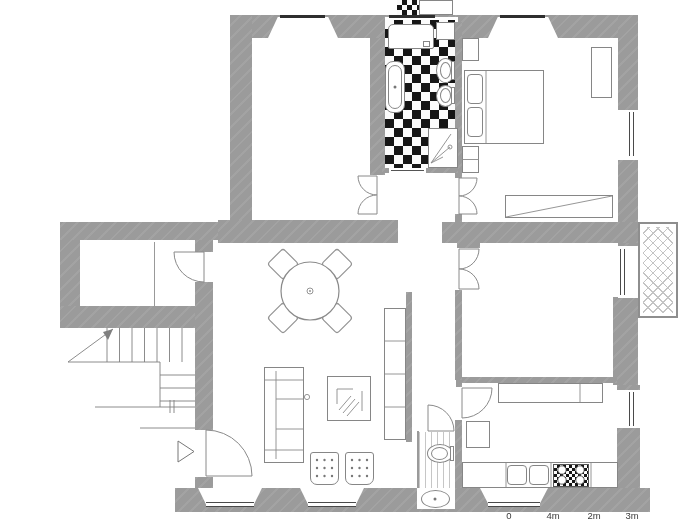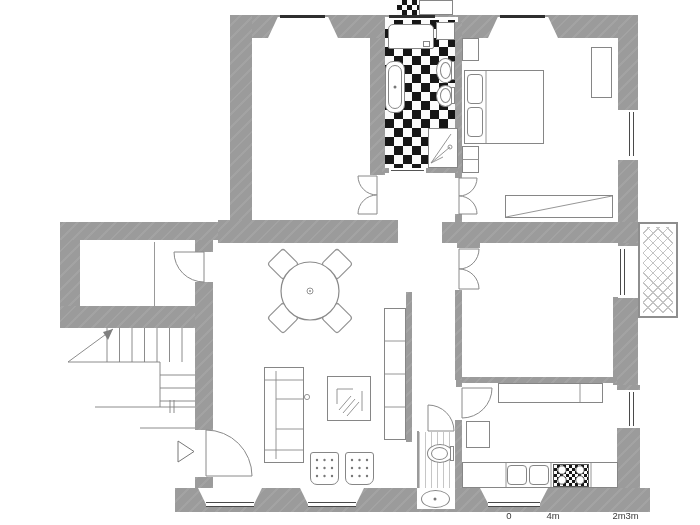--- a/index.html
+++ b/index.html
@@ -222,16 +222,16 @@
       <circle cx="352" cy="476" r="1.2"></circle>
         <circle cx="359.5" cy="476" r="1.2"></circle>
         <circle cx="367" cy="476" r="1.2"></circle>
       <circle cx="435" cy="499" r="1.5"></circle>
       <circle cx="395" cy="87" r="1.5"></circle>
     </g>
   </svg>
 
   <div class="scale-label" style="left:498px;top:510px">0</div>
   <div class="scale-label" style="left:542px;top:510px">4m</div>
-  <div class="scale-label" style="left:608px;top:510px">2m</div>
+  <div class="scale-label" style="left:583px;top:510px">2m</div>
   <div class="scale-label" style="left:621px;top:510px">3m</div>
 
 </div>
 
 </body></html>

